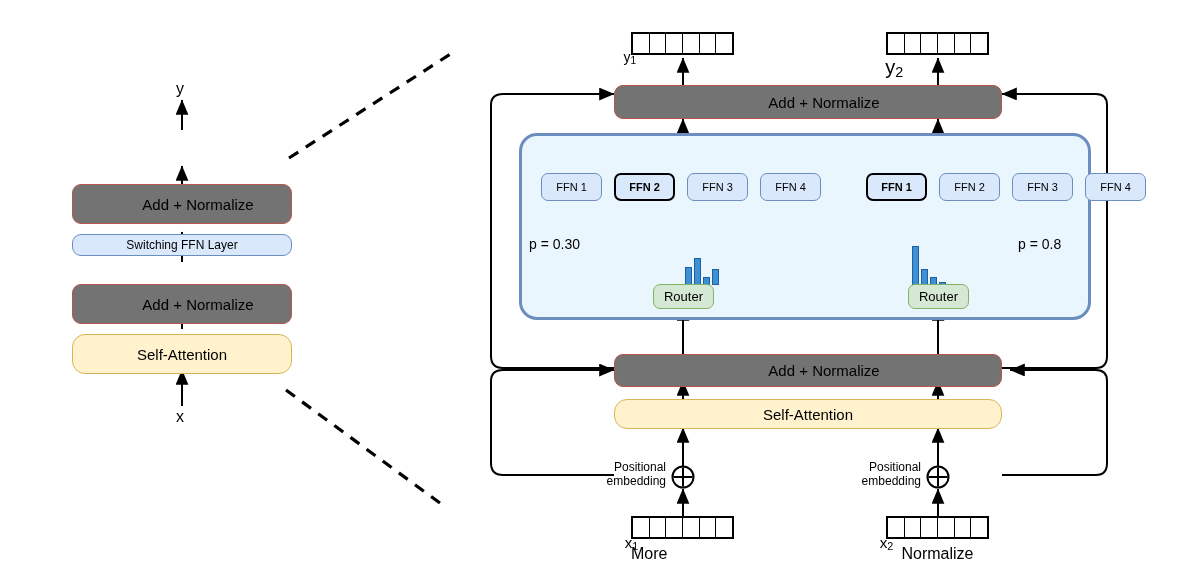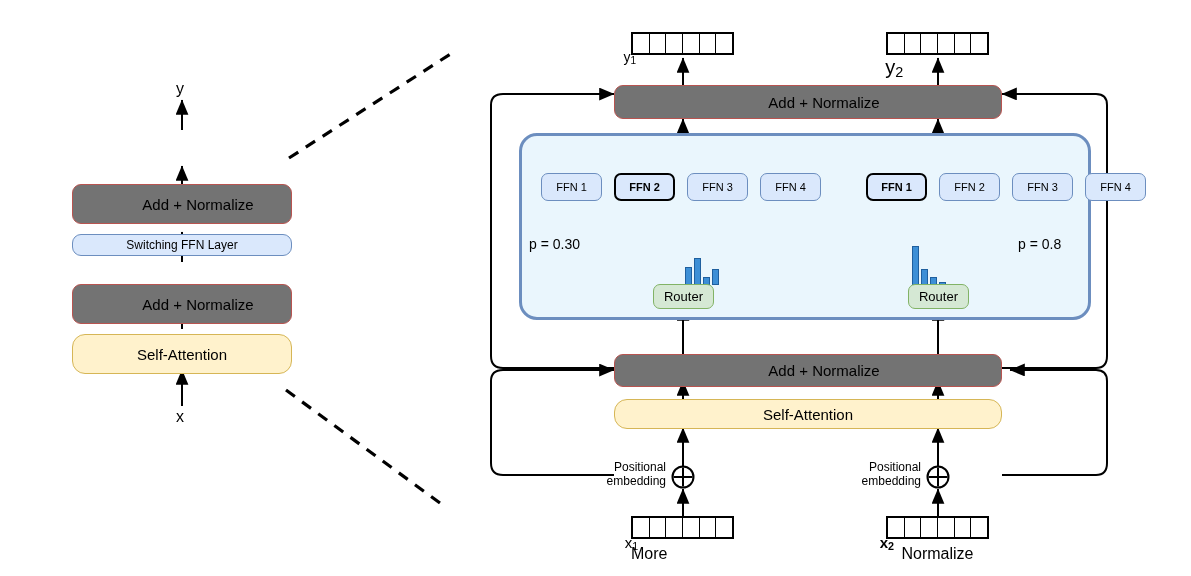--- a/index.html
+++ b/index.html
@@ -242,21 +242,21 @@
   <div class="tokbox" style="left:631px;top:516px;width:103px;height:23px;">
     <div class="cell"></div>
     <div class="cell"></div>
     <div class="cell"></div>
     <div class="cell"></div>
     <div class="cell"></div>
     <div class="cell"></div>
   </div>
   <div class="plaintext" style="left:631px;top:545px;width:103px;font-size:16px;">More</div>
 
-  <div class="plaintext" style="left:863px;top:517px;font-size:15px;font-weight:bold;">
+  <div class="plaintext" style="left:863px;top:517px;font-size:15px;">
     <span>x</span><span class="sub">2</span>
   </div>
   <div class="tokbox" style="left:886px;top:516px;width:103px;height:23px;">
     <div class="cell"></div>
     <div class="cell"></div>
     <div class="cell"></div>
     <div class="cell"></div>
     <div class="cell"></div>
     <div class="cell"></div>
   </div>

